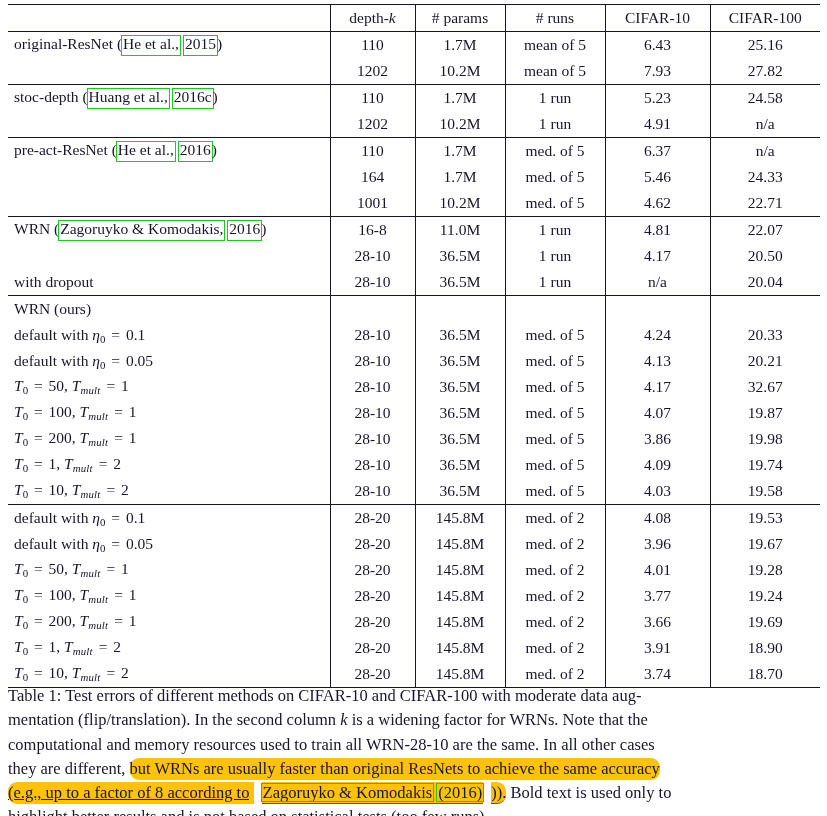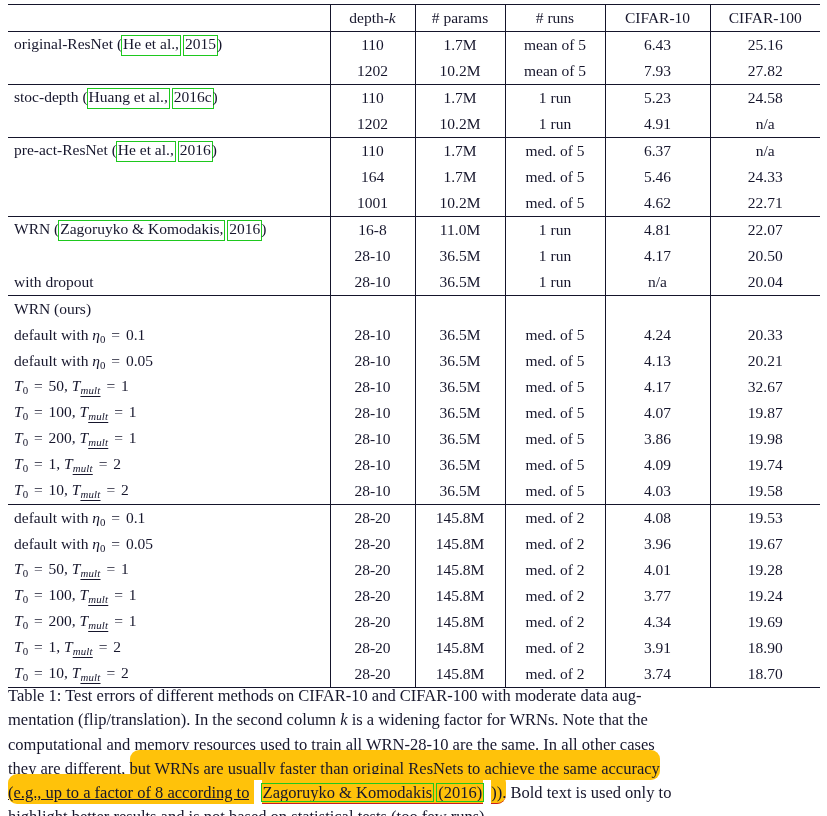--- a/index.html
+++ b/index.html
@@ -77,21 +77,20 @@
   
   .mi {
     font-family: "Liberation Serif", "DejaVu Serif", serif;
     font-style: italic;
   }
   .msub {
     font-size: 0.70em;
     vertical-align: -0.28em;
     font-style: italic;
     letter-spacing: 0.2px;
-    text-decoration: underline;
   }
   .msub-up {
     font-size: 0.70em;
     vertical-align: -0.25em;
     font-style: normal;
   }
   .meq { font-style: normal; padding: 0 2px; }
   .mnum { font-style: normal; margin-top: 39px; }
 
   
@@ -112,21 +111,21 @@
     font-size: 16.5px;
     line-height: 1.47;
     text-align: justify;
     text-align-last: left;
     color: #16162c;
   }
   .caption .ln { display: block; white-space: nowrap; }
 
   .hl {
     background: #ffc20a;
-    padding: 9px 0 2px 0;
+    padding: 1px 0 2px 0;
     box-decoration-break: clone;
     -webkit-box-decoration-break: clone;
     border-radius: 9px;
   }
   .hl-mid { border-radius: 0; }
   .hl-l { border-top-left-radius: 9px; border-bottom-left-radius: 9px; border-top-right-radius: 0; border-bottom-right-radius: 0; text-decoration: underline;}
   .hl-r { border-top-right-radius: 9px; border-bottom-right-radius: 9px; border-top-left-radius: 0; border-bottom-left-radius: 0;}
 
   .cap-cite {
     outline: 1.4px solid #1ec81e;
@@ -347,21 +346,21 @@
         <td class="num vline">145.8M</td>
         <td class="num vline">med. of 2</td>
         <td class="num vline bold">3.77</td>
         <td class="num vline">19.24</td>
       </tr>
       <tr>
         <td class="method"><span class="mi">T</span><span class="msub-up">0</span> <span class="meq">=</span> <span class="mnum">200</span><span>,</span> <span class="mi">T</span><span class="msub">mult</span> <span class="meq">=</span> <span class="mnum">1</span></td>
         <td class="num vline">28-20</td>
         <td class="num vline">145.8M</td>
         <td class="num vline">med. of 2</td>
-        <td class="num vline bold">4.34</td>
+        <td class="num vline bold">3.66</td>
         <td class="num vline">19.69</td>
       </tr>
       <tr>
         <td class="method"><span class="mi">T</span><span class="msub-up">0</span> <span class="meq">=</span> <span class="mnum">1</span><span>,</span> <span class="mi">T</span><span class="msub">mult</span> <span class="meq">=</span> <span class="mnum">2</span></td>
         <td class="num vline">28-20</td>
         <td class="num vline">145.8M</td>
         <td class="num vline">med. of 2</td>
         <td class="num vline">3.91</td>
         <td class="num vline bold">18.90</td>
       </tr>

